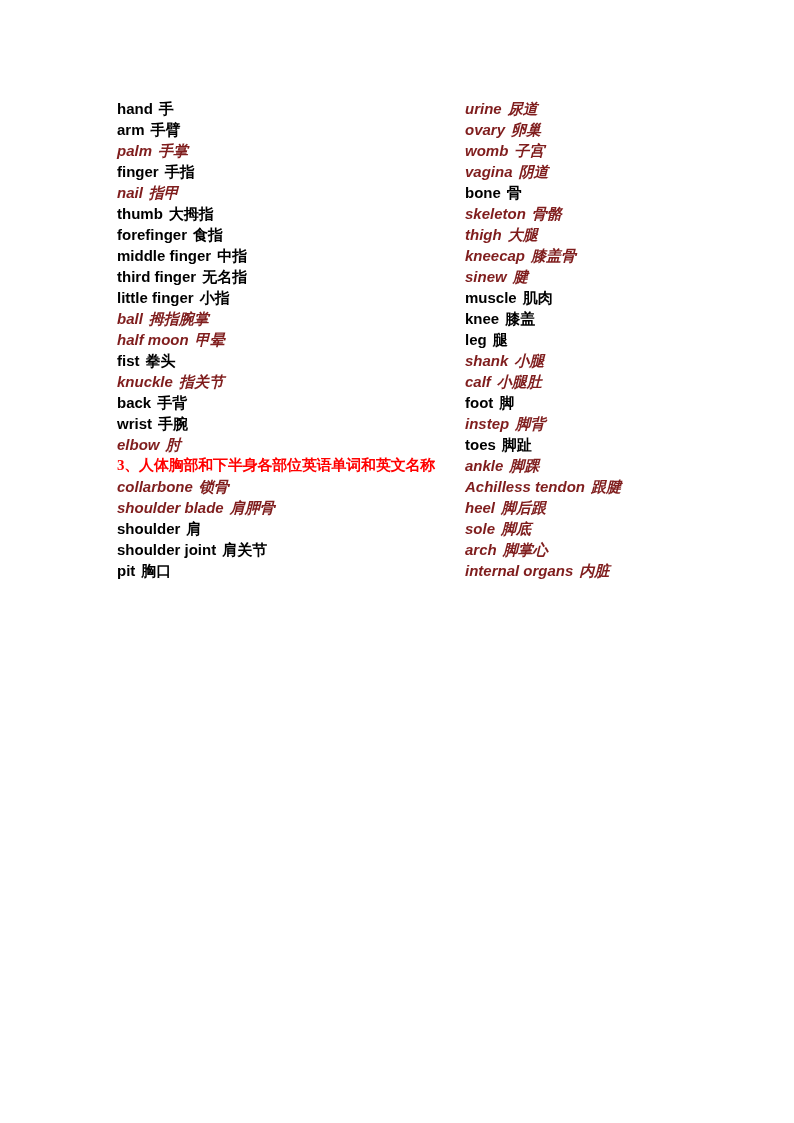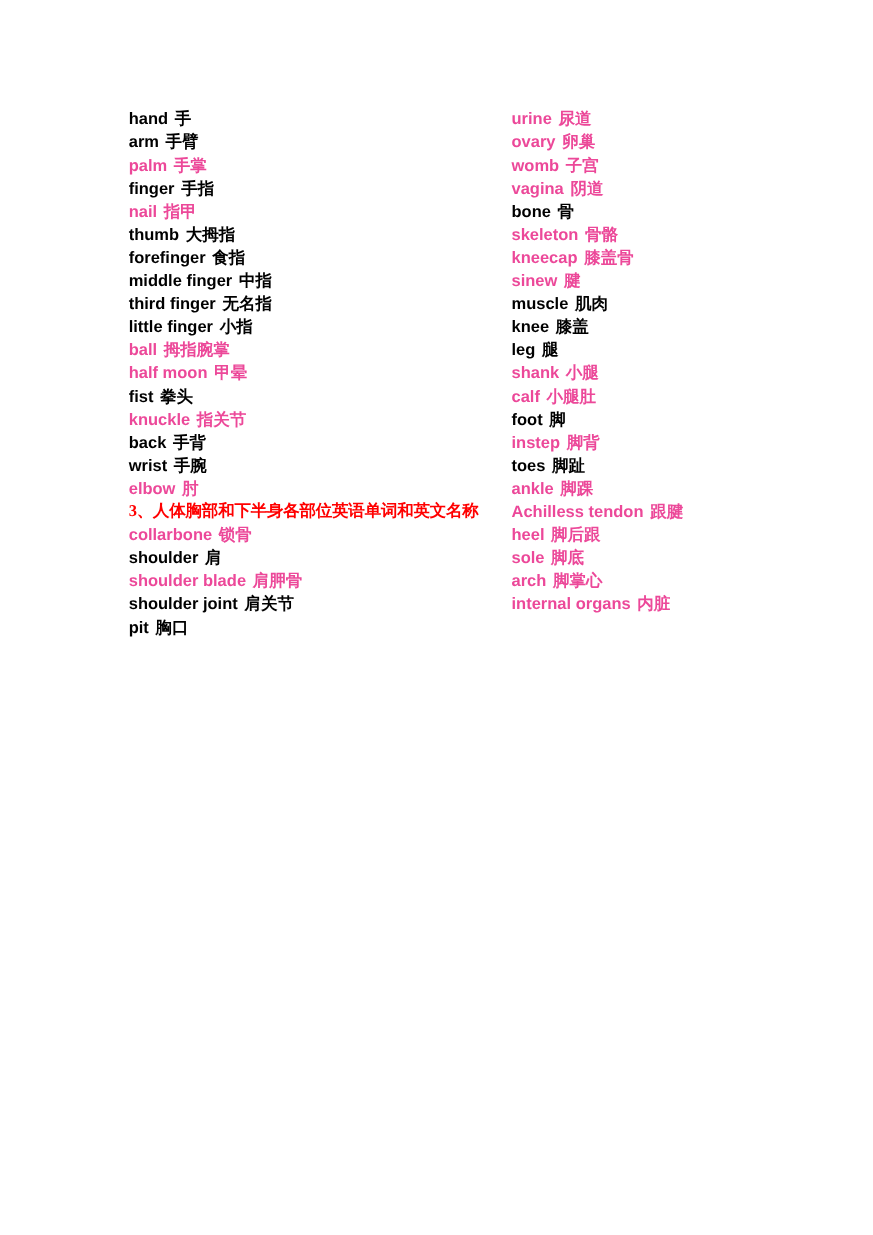--- a/index.html
+++ b/index.html
@@ -57,21 +57,21 @@
   .entry .en {
     font-family: "Liberation Sans", "DejaVu Sans", sans-serif;
     font-weight: bold;
   }
   .entry .cn {
     font-family: "DejaVu Sans", "Liberation Sans", sans-serif;
     font-weight: bold;
     margin-left: 6px;
   }
 
-  .c-red   { color: #ec4899; }
+  .c-red   { color: #7f1d1d; font-style: italic; }
   .c-black { color: #000000; }
 
   
   .heading {
     height: 21px;
     line-height: 21px;
     font-size: 15px;
     font-weight: bold;
     color: #FF0000;
     white-space: nowrap;
@@ -102,35 +102,36 @@
             <div class="entry c-red"><span class="en">half moon</span><span class="cn">甲晕</span></div>
             <div class="entry c-black"><span class="en">fist</span><span class="cn">拳头</span></div>
             <div class="entry c-red"><span class="en">knuckle</span><span class="cn">指关节</span></div>
             <div class="entry c-black"><span class="en">back</span><span class="cn">手背</span></div>
             <div class="entry c-black"><span class="en">wrist</span><span class="cn">手腕</span></div>
             <div class="entry c-red"><span class="en">elbow</span><span class="cn">肘</span></div>
           </div>
         <div class="heading">3、人体胸部和下半身各部位英语单词和英文名称</div>
         <div>
             <div class="entry c-red"><span class="en">collarbone</span><span class="cn">锁骨</span></div>
+            <div class="entry c-red"><span class="en">shoulder blade</span><span class="cn">肩胛骨</span></div>
             <div class="entry c-black"><span class="en">shoulder</span><span class="cn">肩</span></div>
-            <div class="entry c-red"><span class="en">shoulder blade</span><span class="cn">肩胛骨</span></div>
             <div class="entry c-black"><span class="en">shoulder joint</span><span class="cn">肩关节</span></div>
             <div class="entry c-black"><span class="en">pit</span><span class="cn">胸口</span></div>
           </div>
       </div>
 
       <div class="col col-right">
         <div>
             <div class="entry c-red"><span class="en">urine</span><span class="cn">尿道</span></div>
             <div class="entry c-red"><span class="en">ovary</span><span class="cn">卵巢</span></div>
             <div class="entry c-red"><span class="en">womb</span><span class="cn">子宫</span></div>
             <div class="entry c-red"><span class="en">vagina</span><span class="cn">阴道</span></div>
             <div class="entry c-black"><span class="en">bone</span><span class="cn">骨</span></div>
             <div class="entry c-red"><span class="en">skeleton</span><span class="cn">骨骼</span></div>
+            <div class="entry c-red"><span class="en">thigh</span><span class="cn">大腿</span></div>
             <div class="entry c-red"><span class="en">kneecap</span><span class="cn">膝盖骨</span></div>
             <div class="entry c-red"><span class="en">sinew</span><span class="cn">腱</span></div>
             <div class="entry c-black"><span class="en">muscle</span><span class="cn">肌肉</span></div>
             <div class="entry c-black"><span class="en">knee</span><span class="cn">膝盖</span></div>
             <div class="entry c-black"><span class="en">leg</span><span class="cn">腿</span></div>
             <div class="entry c-red"><span class="en">shank</span><span class="cn">小腿</span></div>
             <div class="entry c-red"><span class="en">calf</span><span class="cn">小腿肚</span></div>
             <div class="entry c-black"><span class="en">foot</span><span class="cn">脚</span></div>
             <div class="entry c-red"><span class="en">instep</span><span class="cn">脚背</span></div>
             <div class="entry c-black"><span class="en">toes</span><span class="cn">脚趾</span></div>

